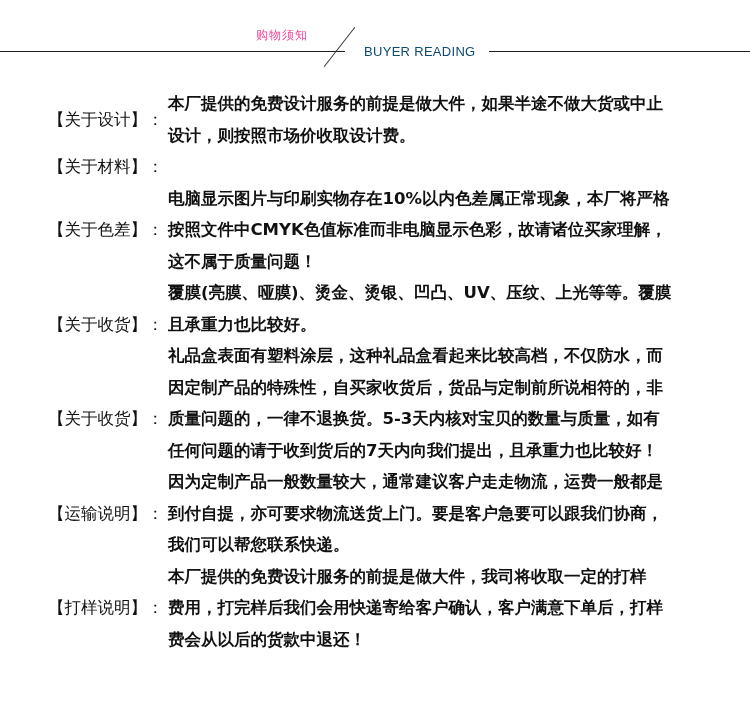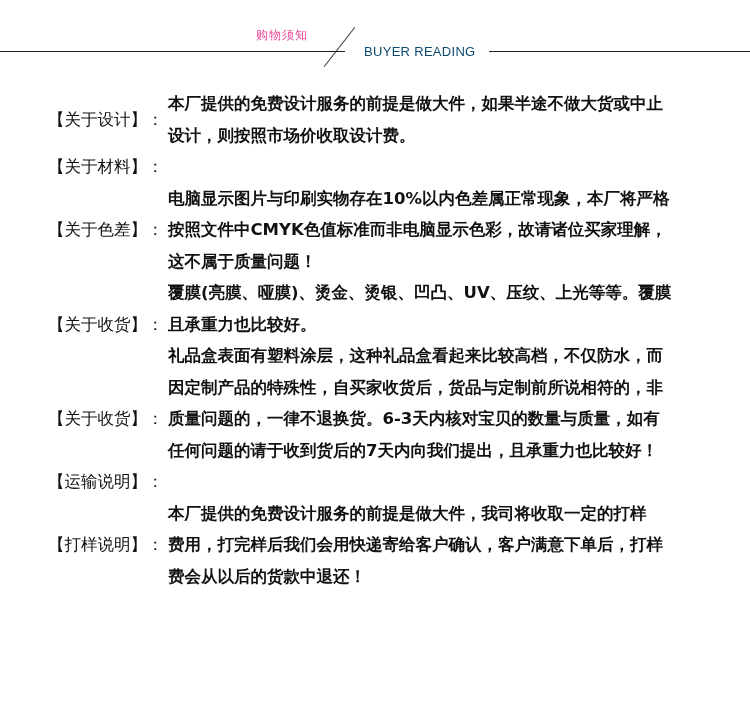--- a/index.html
+++ b/index.html
@@ -137,27 +137,32 @@
       <span class="line">覆膜(亮膜、哑膜)、烫金、烫银、凹凸、UV、压纹、上光等等。覆膜</span>
       <span class="line">且承重力也比较好。</span>
       <span class="line">礼品盒表面有塑料涂层，这种礼品盒看起来比较高档，不仅防水，而</span>
     </div>
   </div>
 
   <div class="section">
     <div class="section-label">【关于收货】：</div>
     <div class="section-body">
       <span class="line">因定制产品的特殊性，自买家收货后，货品与定制前所说相符的，非</span>
-      <span class="line">质量问题的，一律不退换货。6-3天内核对宝贝的数量与质量，如有</span>
+      <span class="line">质量问题的，一律不退换货。5-3天内核对宝贝的数量与质量，如有</span>
       <span class="line">任何问题的请于收到货后的7天内向我们提出，且承重力也比较好！</span>
     </div>
   </div>
 
   <div class="section">
     <div class="section-label">【运输说明】：</div>
+    <div class="section-body">
+      <span class="line">因为定制产品一般数量较大，通常建议客户走走物流，运费一般都是</span>
+      <span class="line">到付自提，亦可要求物流送货上门。要是客户急要可以跟我们协商，</span>
+      <span class="line">我们可以帮您联系快递。</span>
+    </div>
   </div>
 
   <div class="section">
     <div class="section-label">【打样说明】：</div>
     <div class="section-body">
       <span class="line">本厂提供的免费设计服务的前提是做大件，我司将收取一定的打样</span>
       <span class="line">费用，打完样后我们会用快递寄给客户确认，客户满意下单后，打样</span>
       <span class="line">费会从以后的货款中退还！</span>
     </div>
   </div>

